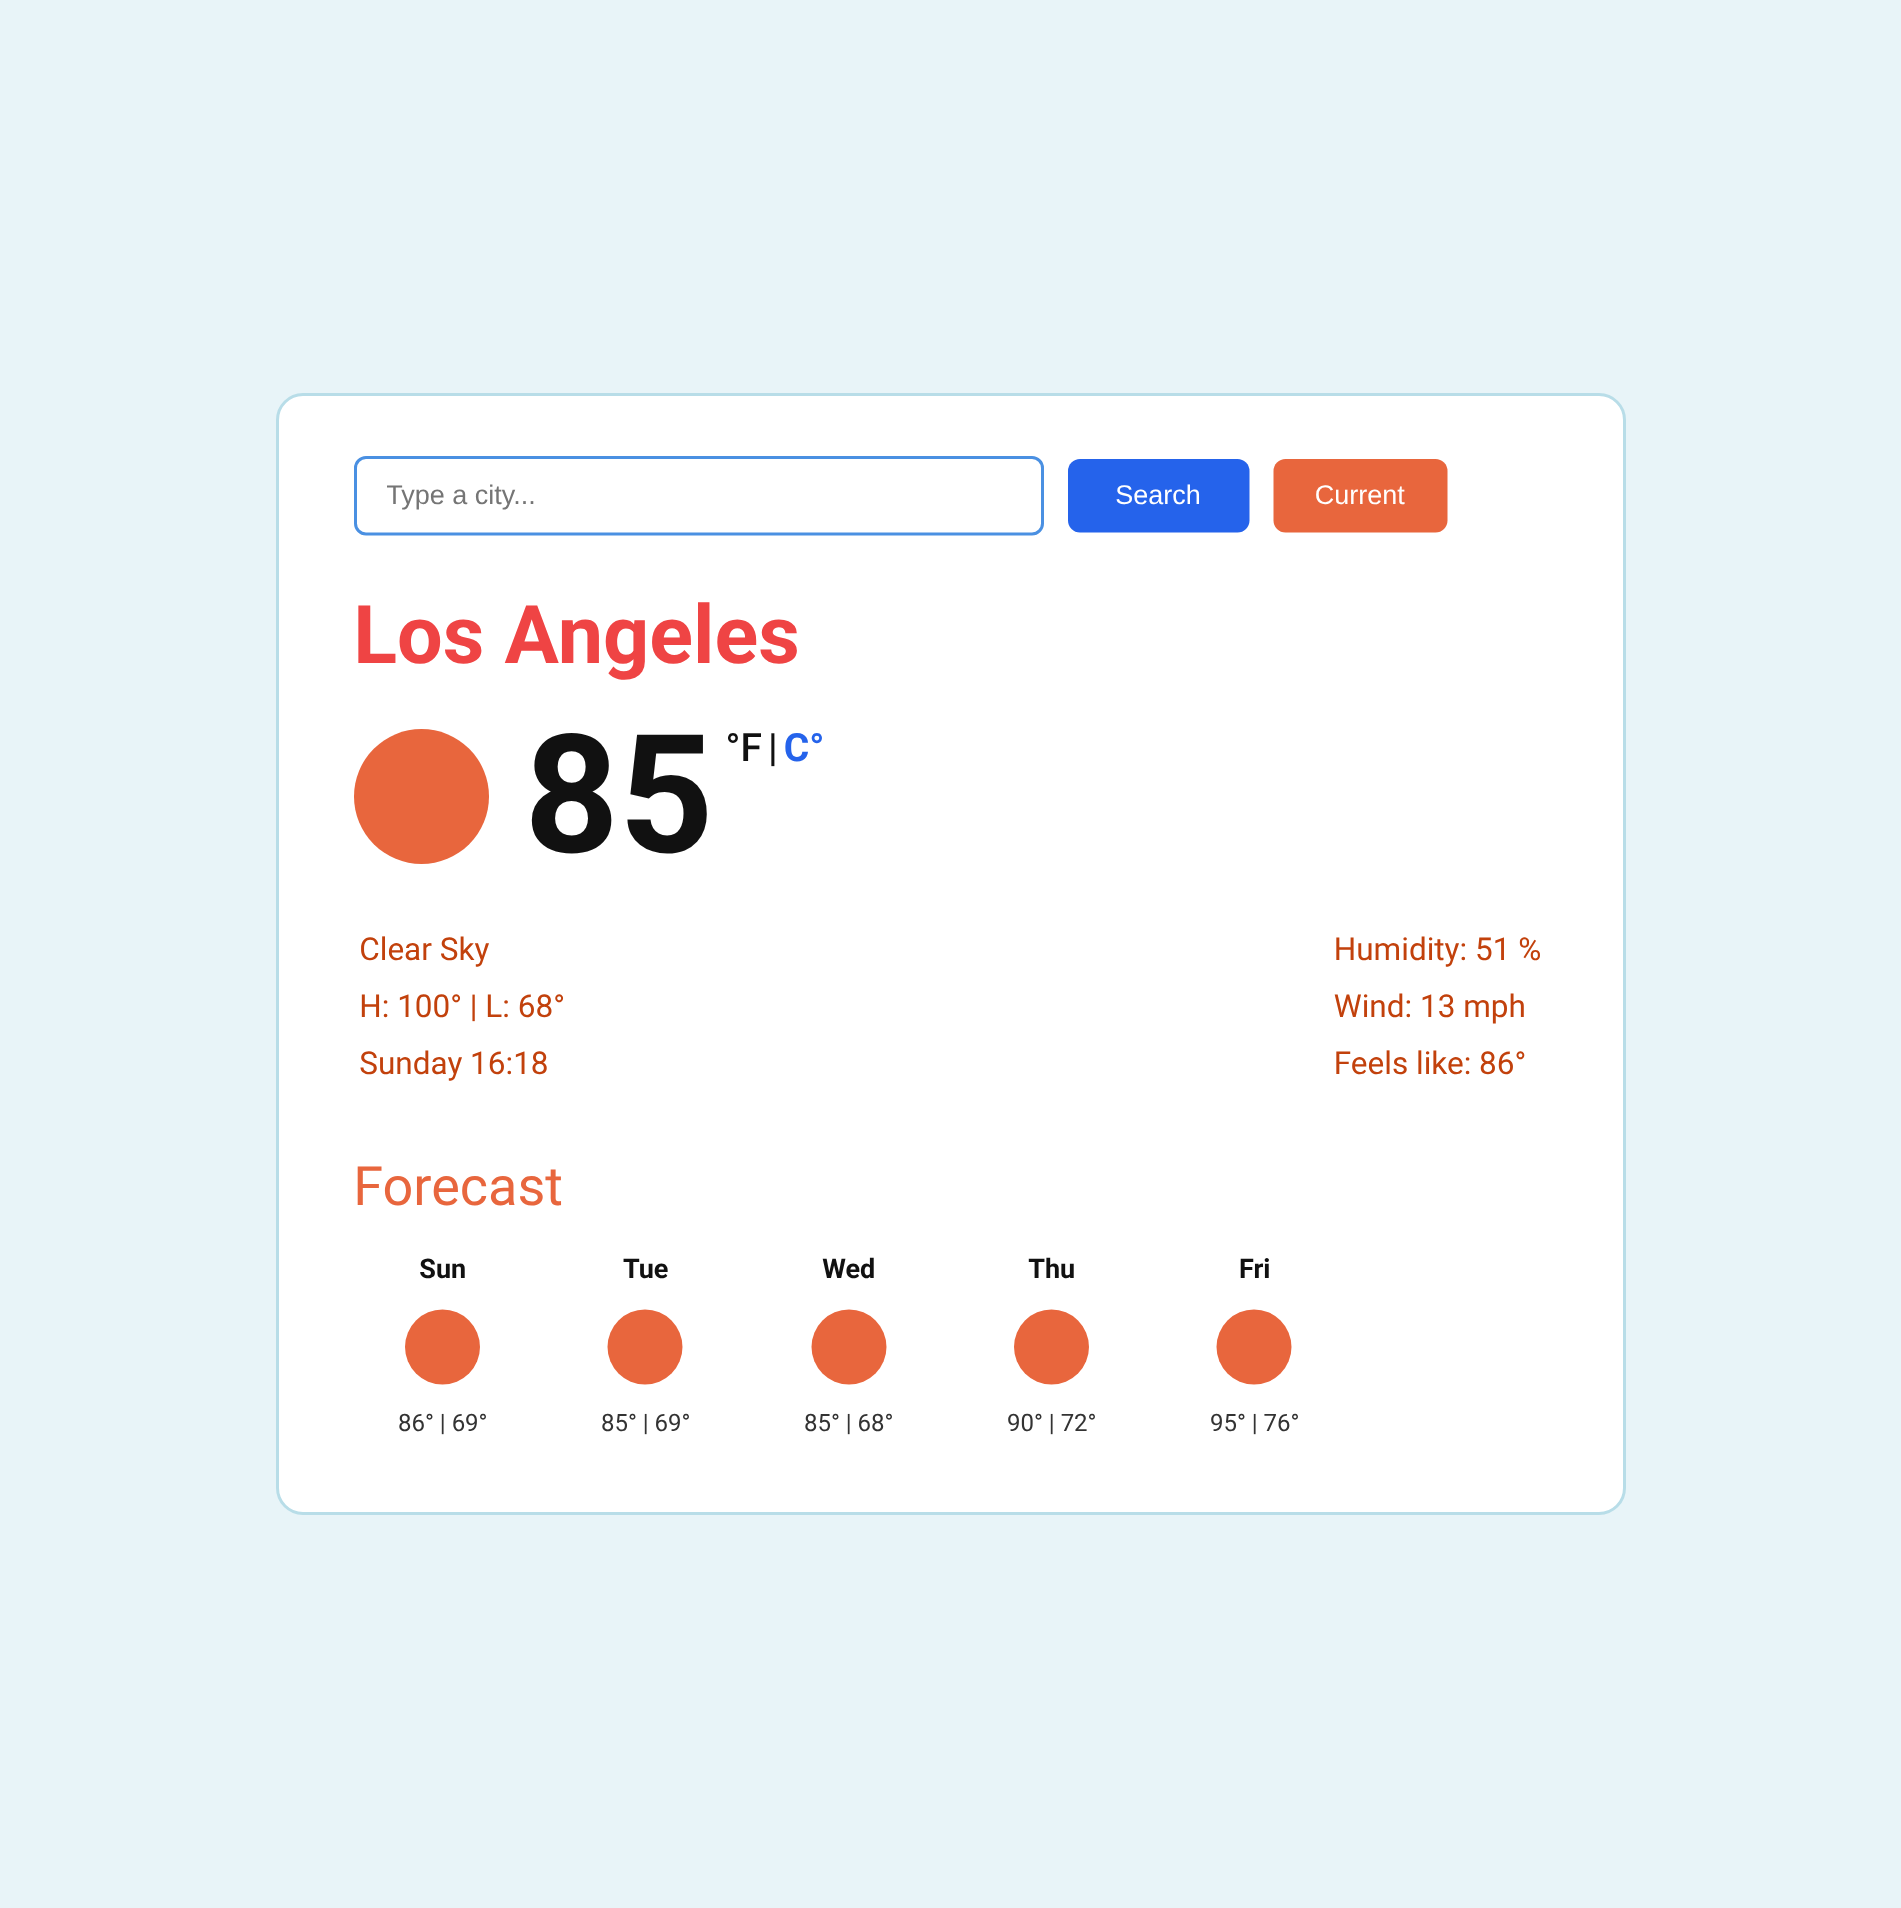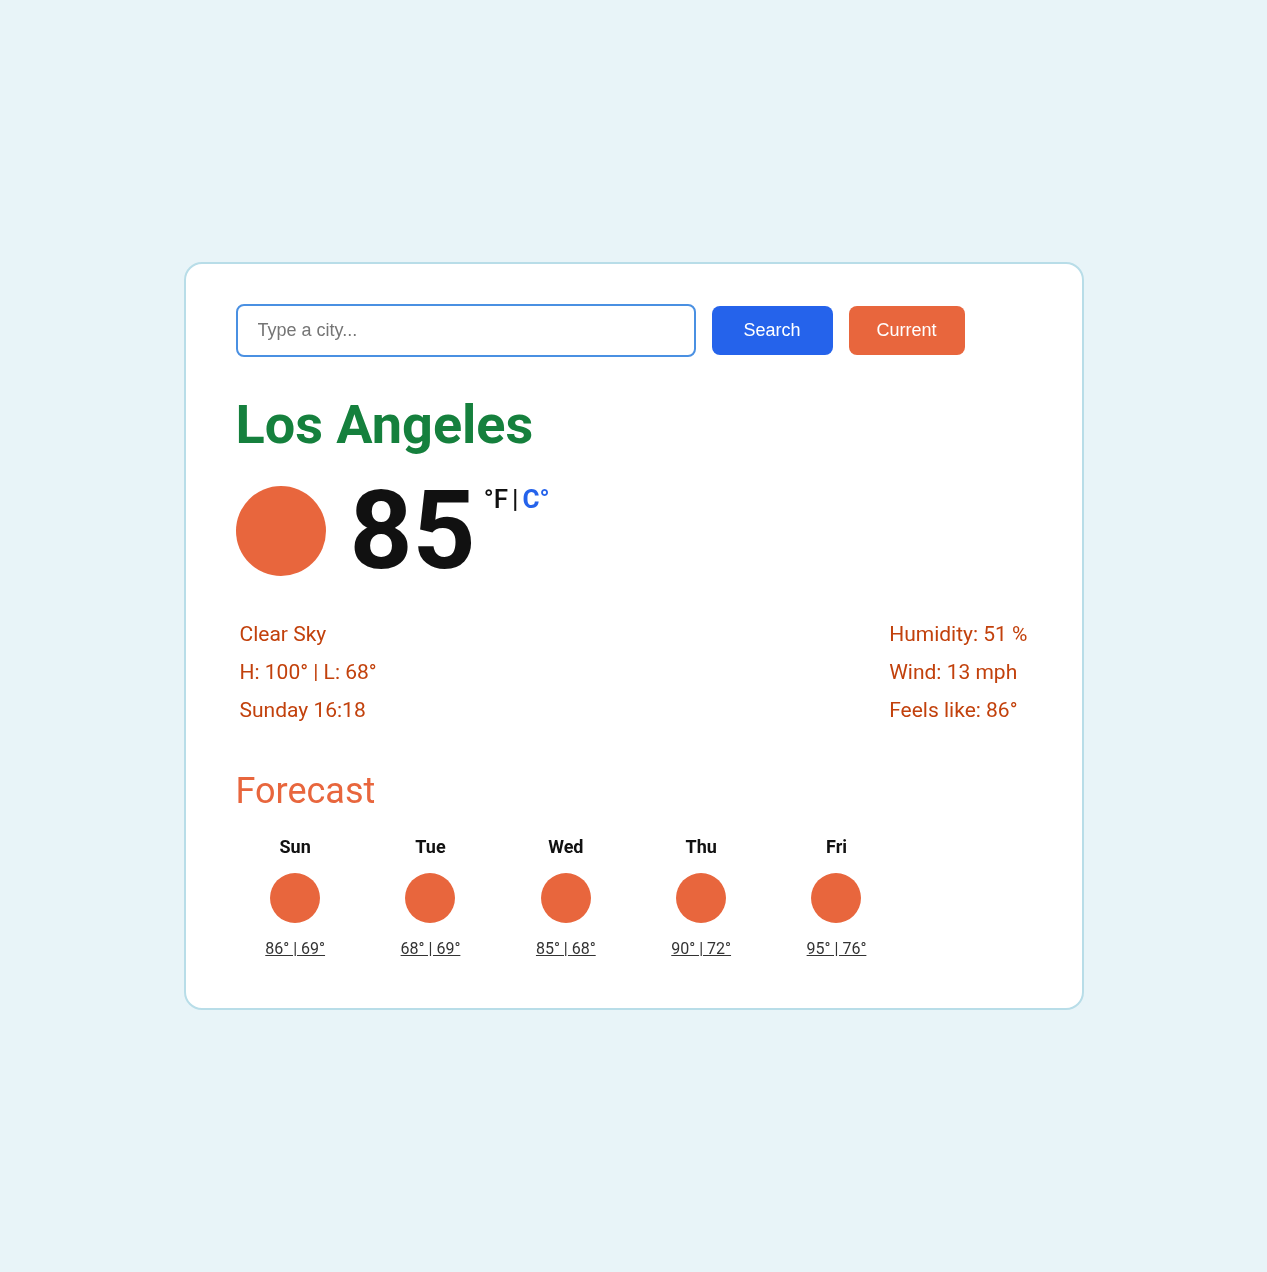--- a/index.html
+++ b/index.html
@@ -62,21 +62,21 @@
       border-radius: 8px;
       padding: 14px 28px;
       font-size: 18px;
       font-weight: 500;
       cursor: pointer;
     }
 
     .city-name {
       font-size: 54px;
       font-weight: 700;
-      color: #15803d;
+      color: #ef4444;
       margin-bottom: 20px;
     }
 
     .temp-row {
       display: flex;
       align-items: center;
       gap: 24px;
       margin-bottom: 30px;
     }
 
@@ -160,21 +160,20 @@
       width: 50px;
       height: 50px;
       background: #e8663d;
       border-radius: 50%;
     }
 
     .forecast-temps {
       font-size: 16px;
       color: #333333;
       text-align: left;
-      text-decoration: underline;
     }
   </style>
 </head>
 <body>
 
 <div class="card">
 
   <div class="search-row">
     <input class="search-input" type="text" placeholder="Type a city..." style="">
     <button class="btn-search">
@@ -216,21 +215,21 @@
     <div class="forecast-title">Forecast</div>
     <div class="forecast-grid" id="forecast-grid">
     <div class="forecast-day">
       <span class="forecast-day-label">Sun</span>
       <div class="forecast-sun"></div>
       <span class="forecast-temps">86° | 69°</span>
     </div>
         <div class="forecast-day">
       <span class="forecast-day-label">Tue</span>
       <div class="forecast-sun"></div>
-      <span class="forecast-temps">68° | 69°</span>
+      <span class="forecast-temps">85° | 69°</span>
     </div>
         <div class="forecast-day">
       <span class="forecast-day-label">Wed</span>
       <div class="forecast-sun"></div>
       <span class="forecast-temps">85° | 68°</span>
     </div>
         <div class="forecast-day">
       <span class="forecast-day-label">Thu</span>
       <div class="forecast-sun"></div>
       <span class="forecast-temps">90° | 72°</span>

